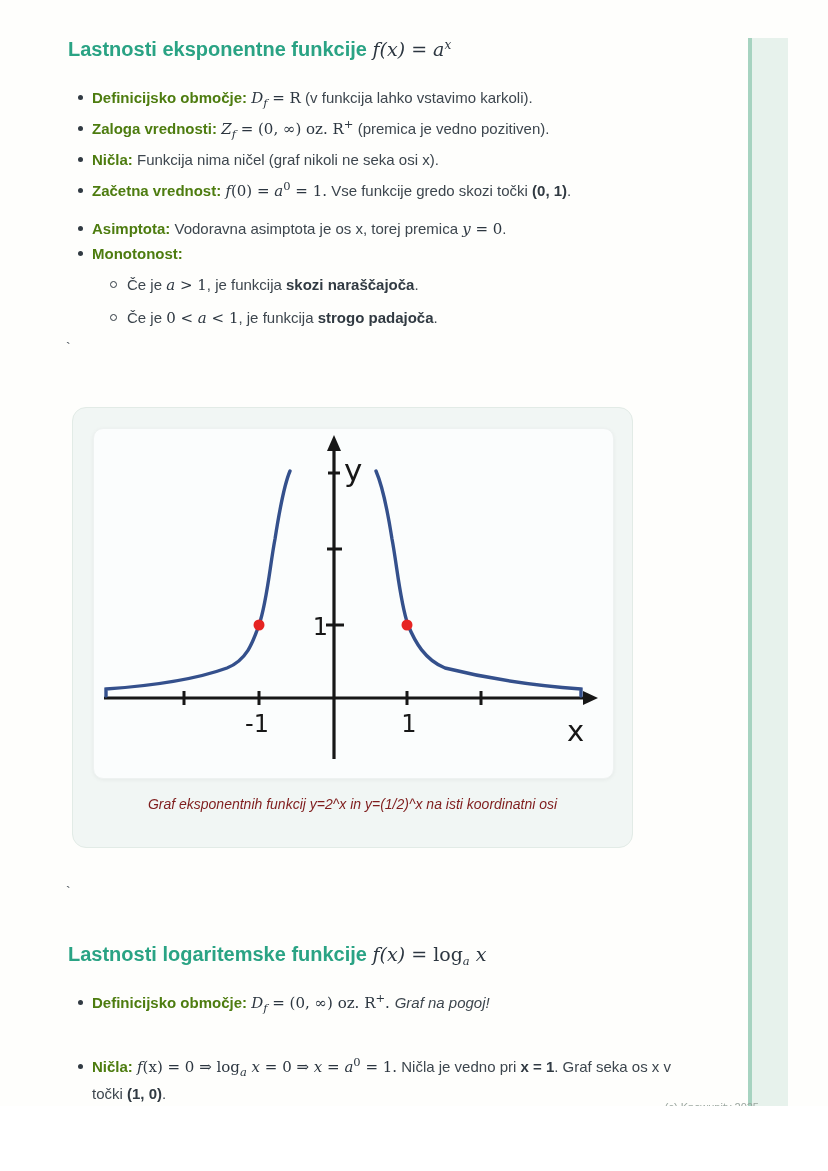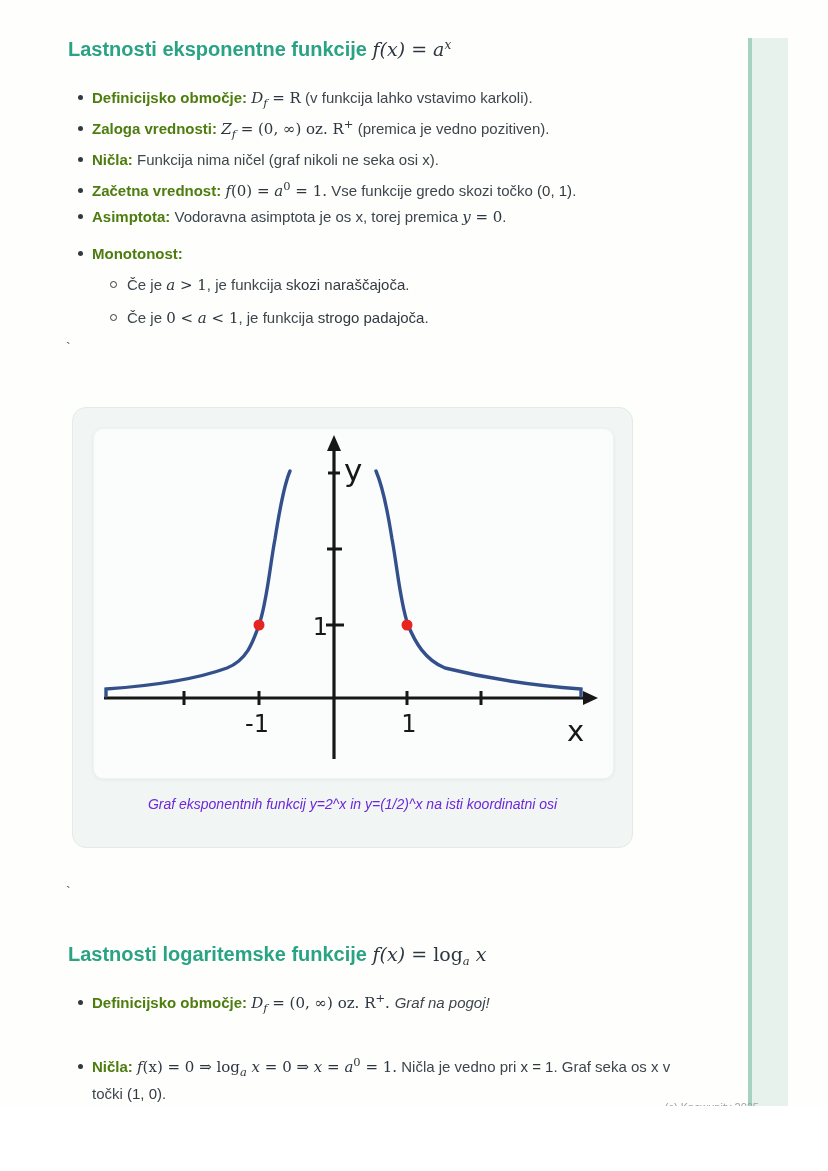--- a/index.html
+++ b/index.html
@@ -27,35 +27,35 @@
   }
   .bullet .dot{
     position:absolute;left:1px;top:10px;width:5px;height:5px;border-radius:50%;background:#313a42;
   }
   .bullet .ring{
     position:absolute;left:0;top:9px;width:5px;height:5px;border-radius:50%;
     border:1.5px solid #313a42;background:transparent;
   }
   .sub-bullet{left:110px;width:540px;padding-left:17px;}
   .lbl{font-weight:700;color:#4d7c0f;}
-  .bold{font-weight:400;color:#313a42;}
+  .bold{font-weight:700;color:#313a42;}
   .it{font-style:italic;}
   .stray{position:absolute;left:66px;font-size:14px;color:#4a525a;}
   .figure-card{
     position:absolute;left:72px;top:407px;width:561px;height:441px;
     background:#f1f6f4;border:1px solid #e2ebe6;border-radius:14px;box-sizing:border-box;
   }
   .graph-panel{
     position:absolute;left:20px;top:20px;width:519px;height:349px;
     background:#fbfdfd;border:1px solid #eef2f1;border-radius:10px;
     box-shadow:0 1px 4px rgba(0,0,0,0.05);box-sizing:content-box;
   }
   .figure-caption{
     position:absolute;left:0;top:388px;width:100%;text-align:center;
-    font-size:14px;font-style:italic;color:#6d28d9;
+    font-size:14px;font-style:italic;color:#7f1d1d;
   }
   .credit{
     position:absolute;top:1101px;right:69px;font-size:11px;color:#9aa69f;z-index:2;
   }
   svg text{font-family:"DejaVu Sans", sans-serif;fill:#171717;}
 </style>
 </head>
 <body>
 
 <div class="page">
@@ -80,24 +80,24 @@
   </div>
 
   <div class="bullet" style="top:147px">
     <span class="dot"></span>
     <span class="lbl">Ničla:</span><span> Funkcija nima ničel (graf nikoli ne seka osi x).</span>
   </div>
 
   <div class="bullet" style="top:178px">
     <span class="dot"></span>
     <span class="lbl">Začetna vrednost:</span>
-    <span class="mi">f</span><span class="m">(0) = </span><span class="mi">a</span><span class="m sup">0</span><span class="m"> = 1.</span><span> Vse funkcije gredo skozi točko </span><span class="bold">(0, 1)</span><span>.</span>
+    <span class="mi">f</span><span class="m">(0) = </span><span class="mi">a</span><span class="m sup">0</span><span class="m"> = 1.</span><span> Vse funkcije gredo skozi točki </span><span class="bold">(0, 1)</span><span>.</span>
   </div>
 
-  <div class="bullet" style="top:204px">
+  <div class="bullet" style="top:216px">
     <span class="dot"></span>
     <span class="lbl">Asimptota:</span><span> Vodoravna asimptota je os x, torej premica </span><span class="mi">y</span><span class="m"> = 0</span><span>.</span>
   </div>
 
   <div class="bullet" style="top:241px">
     <span class="dot"></span>
     <span class="lbl">Monotonost:</span>
   </div>
 
   <div class="bullet sub-bullet" style="top:272px">

